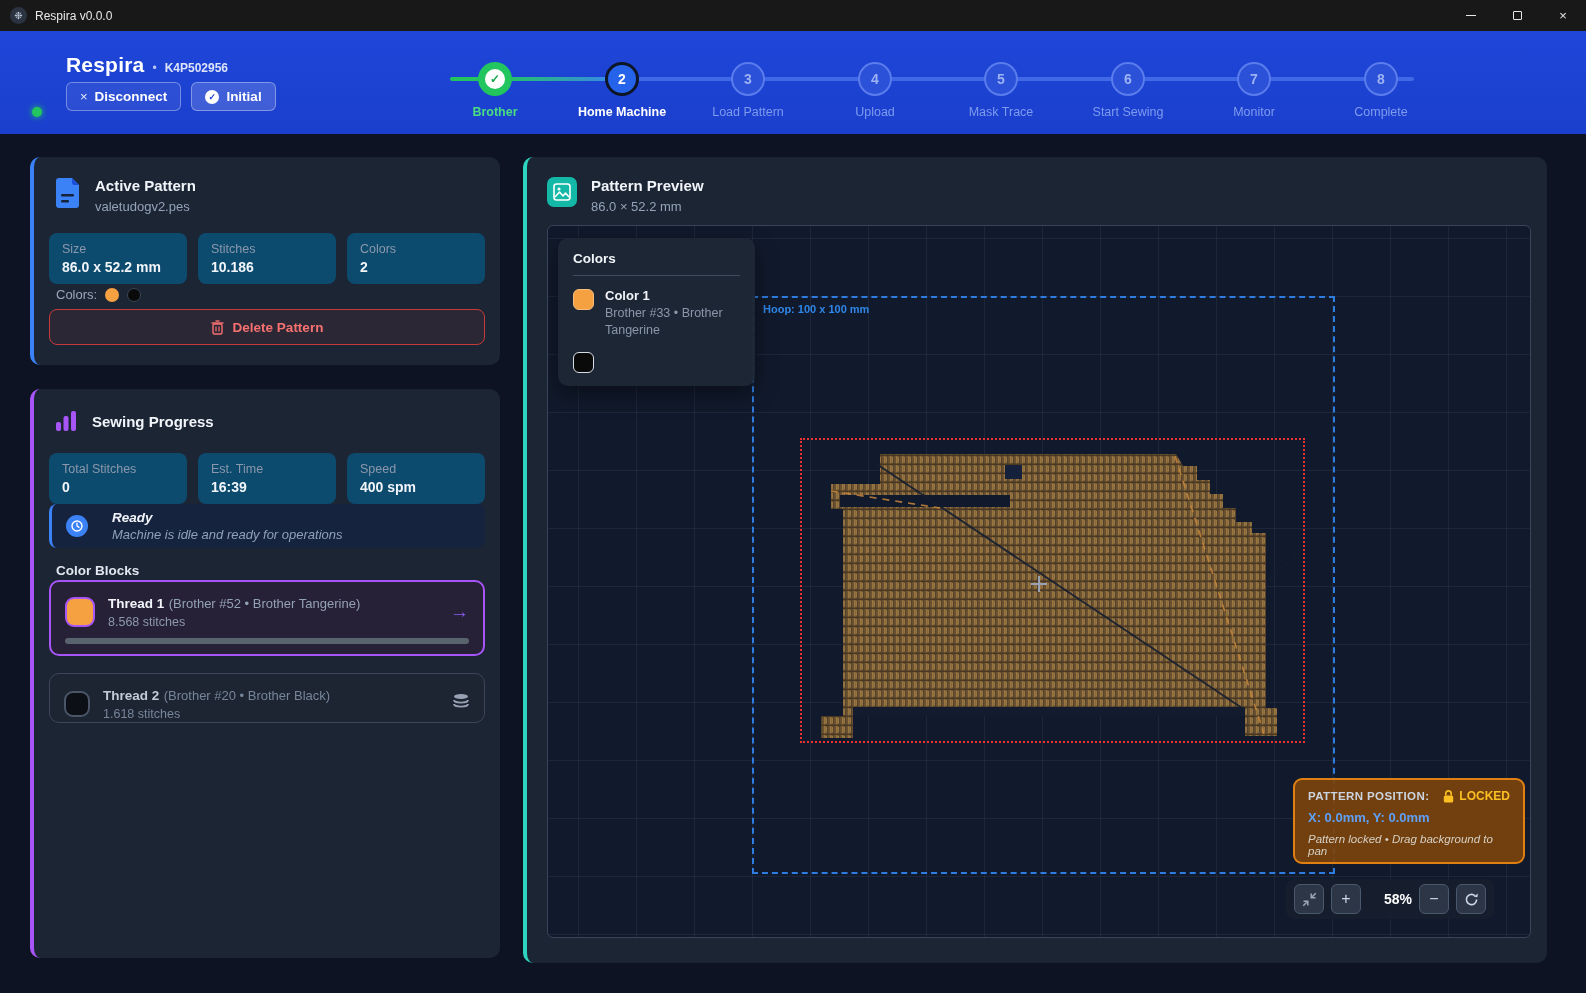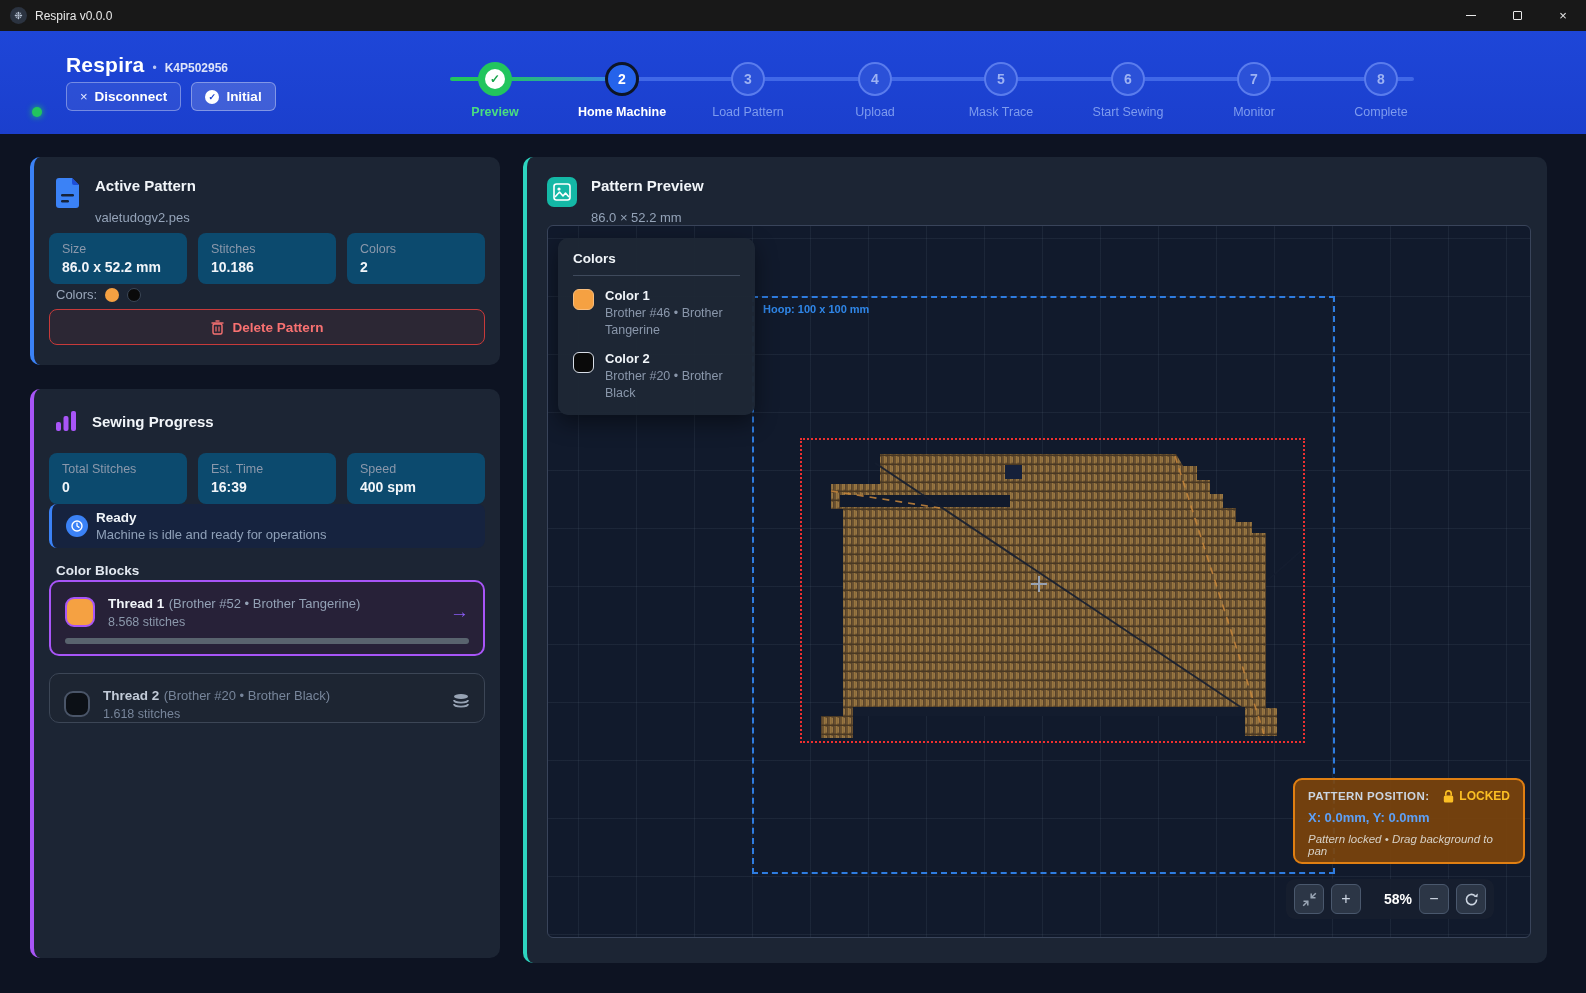--- a/index.html
+++ b/index.html
@@ -45,34 +45,34 @@
   .step.pending .lbl { color:#7e9bee; font-weight:normal; }
 
   
   .card { position:absolute; background:#1c2534; border-radius:10px; }
   .card.blue   { border-left:4px solid #3b82f6; }
   .card.purple { border-left:4px solid #a855f7; }
   .card.teal   { border-left:4px solid #2dd4bf; }
 
   .card-head { position:absolute; left:20px; top:20px; display:flex; gap:14px; }
   .card-title { font-size:15px; font-weight:bold; color:#f1f5f9; }
-  .card-sub { font-size:13px; color:#94a3b8; margin-top:16px; }
+  .card-sub { font-size:13px; color:#94a3b8; margin-top:5px; }
 
   .stat-row { position:absolute; left:15px; right:15px; display:flex; gap:11px; }
   .statbox { flex:1; background:#0c4a6e; border-radius:8px; padding:9px 13px; }
   .statbox .sl { font-size:12.5px; color:#8b98ab; }
   .statbox .sv { font-size:14px; font-weight:bold; color:#f1f5f9; margin-top:3px; }
 
   .colors-row { position:absolute; left:22px; top:285px; display:flex; align-items:center; gap:8px; font-size:13px; color:#9aa7ba; }
   .dot { width:14px; height:14px; border-radius:50%; }
   .dot.d2 { border:1px solid #3a4656; }
 
   .delete-btn { position:absolute; left:15px; right:15px; top:152px; height:36px; background:rgba(239,68,68,.08); border:1px solid #c73a3a; border-radius:8px; display:flex; align-items:center; justify-content:center; gap:9px; color:#f87171; font-size:13.5px; font-weight:bold; cursor:pointer; }
 
-  .ready-box { position:absolute; left:15px; right:15px; top:115px; height:44px; background:#16233f; border-left:3px solid #3b82f6; border-radius:8px; display:flex; align-items:center; gap:8px; padding:0 14px; }
+  .ready-box { position:absolute; left:15px; right:15px; top:115px; height:44px; background:#16233f; border-left:3px solid #3b82f6; border-radius:8px; display:flex; align-items:center; gap:24px; padding:0 14px;font-style:italic; }
   .clock { width:22px; height:22px; border-radius:50%; background:#3b82f6; flex:none; display:flex; align-items:center; justify-content:center; }
   .ready-t { font-size:13.5px; font-weight:bold; color:#f1f5f9; }
   .ready-d { font-size:13px; color:#8fa0b8; margin-top:2px;text-align:right; }
 
   .cb-label { position:absolute; left:22px; top:174px; font-size:13.5px; font-weight:bold; color:#e2e8f0; }
 
   .thread { position:absolute; left:15px; right:15px; border-radius:10px; padding:12px 14px; }
   .thread.sel { top:191px; height:76px; background:#272138; border:2px solid #a855f7; }
   .thread.idle { top:284px; height:50px; background:#1d2532; border:1px solid #3c4656; }
   .t-row { display:flex; align-items:center; gap:13px; }
@@ -158,21 +158,21 @@
   </div>
 
   <div class="step-line seg-done"></div>
   <div class="step-line seg-grad"></div>
   <div class="step-line seg-rest"></div>
 
   <div class="step done" style="left:435px">
     <div class="circ">
         <span class="inner-check">✓</span>
       </div>
-    <div class="lbl">Preview</div>
+    <div class="lbl">Brother</div>
   </div>
   <div class="step active" style="left:562px">
     <div class="circ">2</div>
     <div class="lbl">Home Machine</div>
   </div>
   <div class="step pending" style="left:688px">
     <div class="circ">3</div>
     <div class="lbl">Load Pattern</div>
   </div>
   <div class="step pending" style="left:815px">
@@ -357,29 +357,25 @@
         <line x1="239" y1="138" x2="239" y2="154" stroke="#98a2b3" stroke-width="2"></line>
       </svg>
     </div>
 
     <div class="legend">
       <div class="legend-title">Colors</div>
       <div class="leg-item">
         <span class="leg-sw l1" style="background: rgb(245, 161, 66);"></span>
         <div>
           <div class="leg-name">Color 1</div>
-          <div class="leg-detail">Brother #46 • Brother Tangerine</div>
+          <div class="leg-detail">Brother #33 • Brother Tangerine</div>
         </div>
       </div>
       <div class="leg-item">
         <span class="leg-sw l2" style="background: rgb(10, 10, 10);"></span>
-        <div>
-          <div class="leg-name">Color 2</div>
-          <div class="leg-detail">Brother #20 • Brother Black</div>
-        </div>
       </div>
     </div>
 
     <div class="pos-ov">
       <div class="pos-r1">
         <span class="pos-t">PATTERN POSITION:</span>
         <span class="locked">
           <svg width="11" height="13" viewBox="0 0 11 13">
               <rect x="0.8" y="5.4" width="9.4" height="7" rx="1.5" fill="#fbbf24"></rect>
               <path d="M2.8 5.4 V3.6 a2.7 2.7 0 0 1 5.4 0 V5.4" fill="none" stroke="#fbbf24" stroke-width="1.6"></path>

